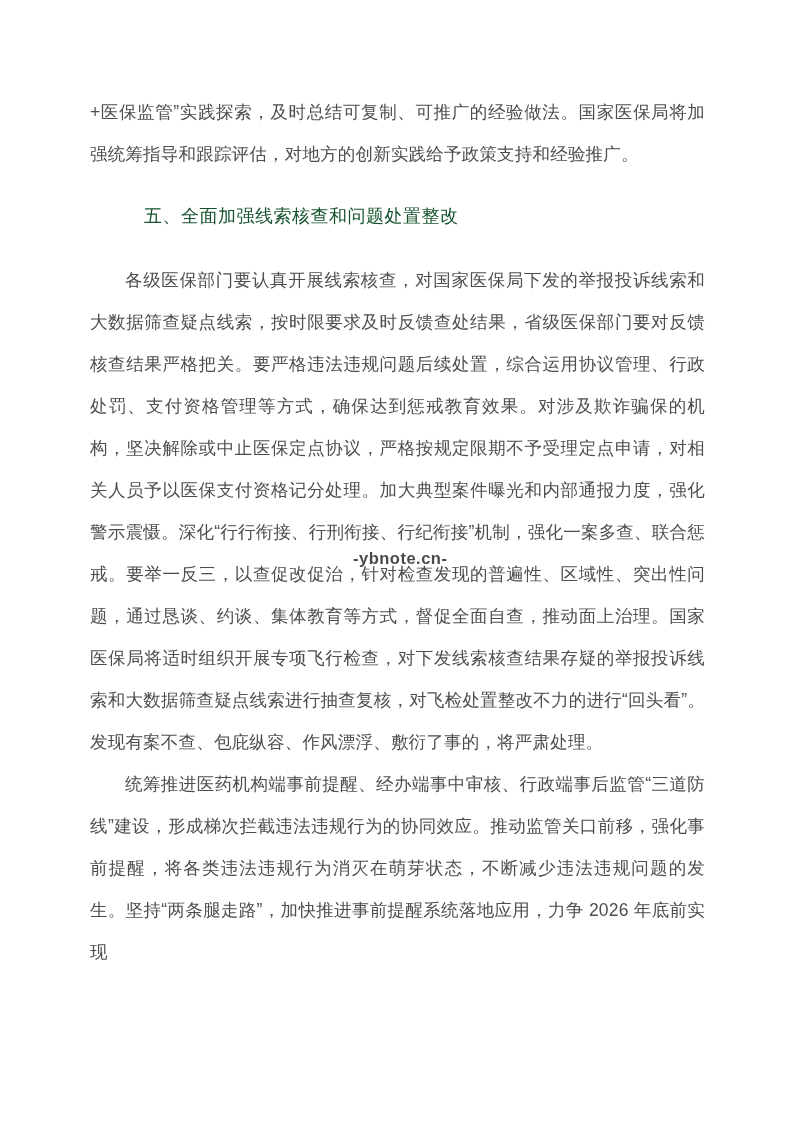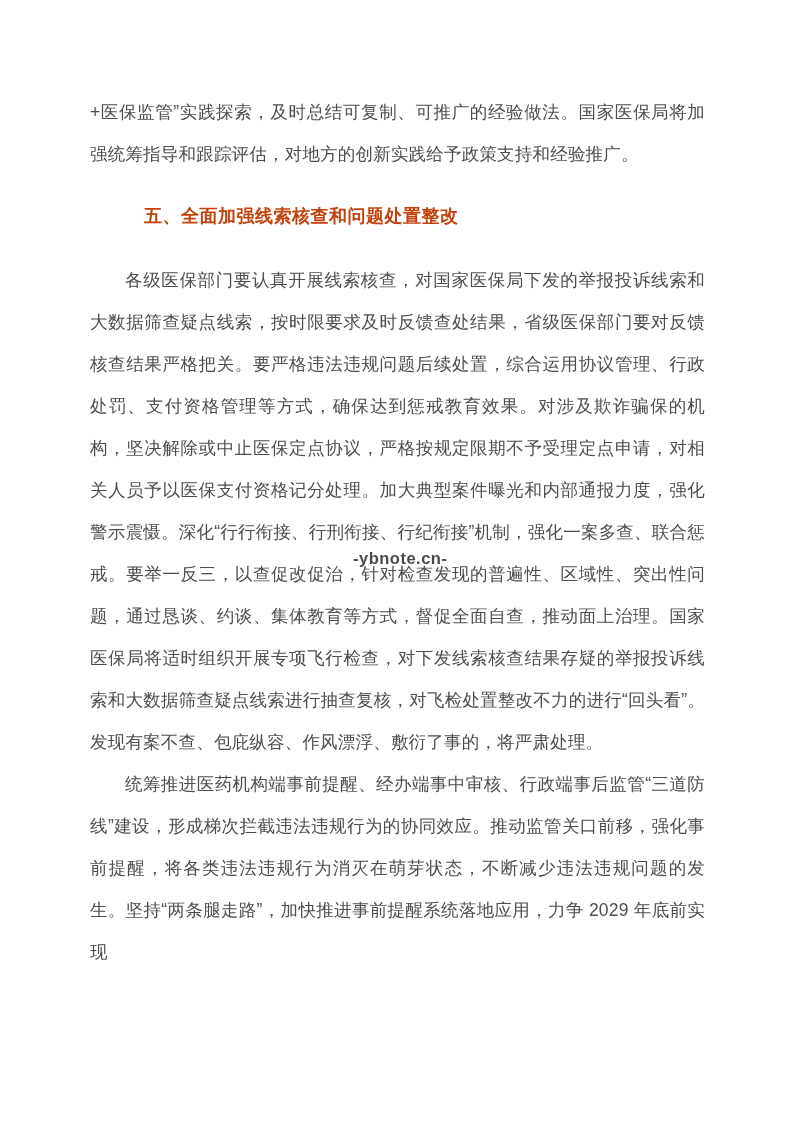--- a/index.html
+++ b/index.html
@@ -31,22 +31,22 @@
     text-indent: 2em;
     letter-spacing: 0.2px;
   }
   .para.no-indent {
     text-indent: 0;
   }
   .heading {
     margin: 20px 0 22px 0;
     font-size: 18px;
     line-height: 42px;
-    font-weight: bold;
-    color: #c2410c;
+    font-weight: normal;
+    color: #14532d;
     text-indent: 54px;
     letter-spacing: 0.5px;
   }
   .watermark {
     position: absolute;
     left: 353px;
     top: 549px;
     font-size: 16.5px;
     font-weight: bold;
     color: #4a4a4a;
@@ -60,17 +60,17 @@
 
 <div class="page">
 
   <p class="para no-indent">+医保监管”实践探索，及时总结可复制、可推广的经验做法。国家医保局将加强统筹指导和跟踪评估，对地方的创新实践给予政策支持和经验推广。</p>
 
   <h2 class="heading">五、全面加强线索核查和问题处置整改</h2>
 
   <p class="para">各级医保部门要认真开展线索核查，对国家医保局下发的举报投诉线索和大数据筛查疑点线索，按时限要求及时反馈查处结果，省级医保部门要对反馈核查结果严格把关。要严格违法违规问题后续处置，综合运用协议管理、行政处罚、支付资格管理等方式，确保达到惩戒教育效果。对涉及欺诈骗保的机构，坚决解除或中止医保定点协议，严格按规定限期不予受理定点申请，对相关人员予以医保支付资格记分处理。加大典型案件曝光和内部通报力度，强化警示震慑。深化“行行衔接、行刑衔接、行纪衔接”机制，强化一案多查、联合惩戒。要举一反三，以查促改促治，针对检查发现的普遍性、区域性、突出性问题，通过恳谈、约谈、集体教育等方式，督促全面自查，推动面上治理。国家医保局将适时组织开展专项飞行检查，对下发线索核查结果存疑的举报投诉线索和大数据筛查疑点线索进行抽查复核，对飞检处置整改不力的进行“回头看”。发现有案不查、包庇纵容、作风漂浮、敷衍了事的，将严肃处理。</p>
 
 
-  <p class="para">统筹推进医药机构端事前提醒、经办端事中审核、行政端事后监管“三道防线”建设，形成梯次拦截违法违规行为的协同效应。推动监管关口前移，强化事前提醒，将各类违法违规行为消灭在萌芽状态，不断减少违法违规问题的发生。坚持“两条腿走路”，加快推进事前提醒系统落地应用，力争 2029 年底前实现</p>
+  <p class="para">统筹推进医药机构端事前提醒、经办端事中审核、行政端事后监管“三道防线”建设，形成梯次拦截违法违规行为的协同效应。推动监管关口前移，强化事前提醒，将各类违法违规行为消灭在萌芽状态，不断减少违法违规问题的发生。坚持“两条腿走路”，加快推进事前提醒系统落地应用，力争 2026 年底前实现</p>
 
   <div class="watermark">-ybnote.cn-</div>
 
 </div>
 
 </body></html>

